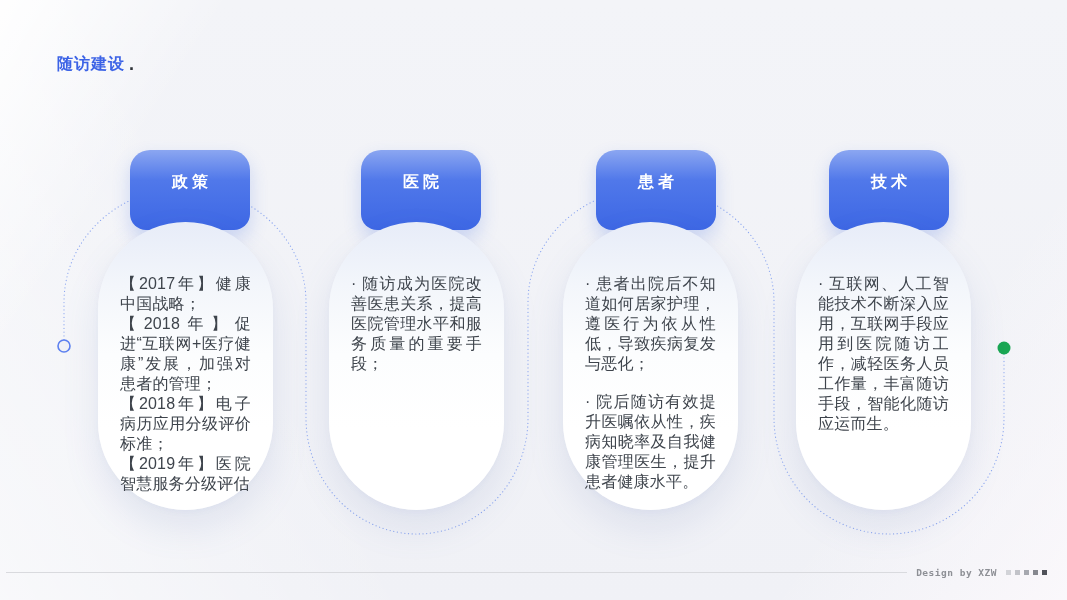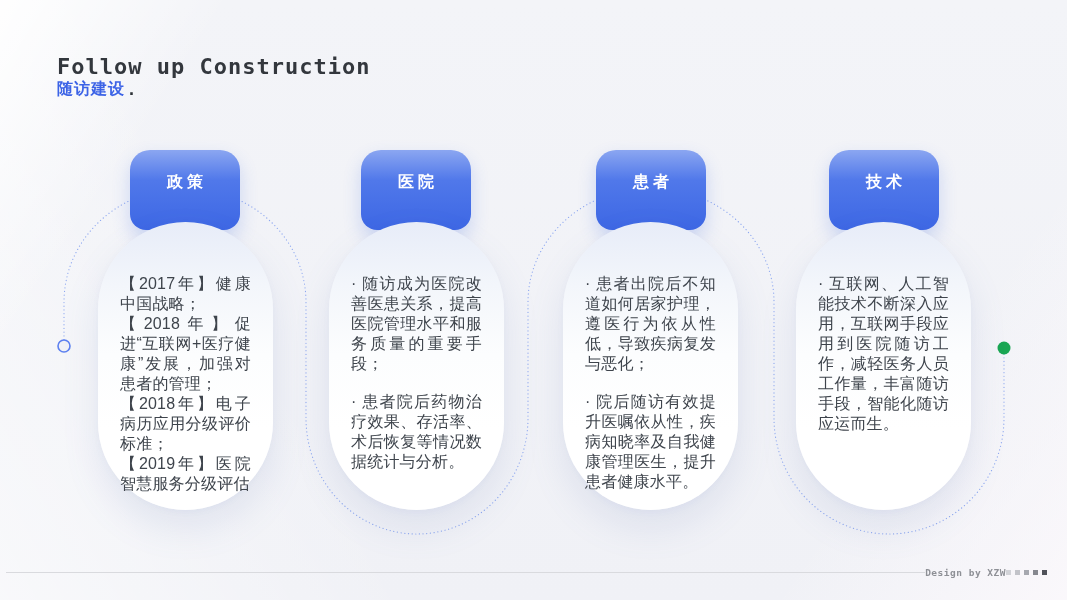--- a/index.html
+++ b/index.html
@@ -43,21 +43,21 @@
     margin-left: 4px;
   }
 
   
   .flow-svg { position: absolute; left: 0; top: 0; z-index: 1; }
 
   
   .badge {
     position: absolute;
     top: 150px;
-    width: 110px;
+    width: 120px;
     height: 80px;
     z-index: 2;
     border-radius: 20px 20px 16px 16px;
     background: linear-gradient(180deg, #8ba6f1 0%, #5078ea 38%, #3d67e4 100%);
     box-shadow: 0 8px 18px rgba(61,103,228,0.22);
     display: flex;
     align-items: center;
     justify-content: center;
     padding-bottom: 16px;
     color: #ffffff;
@@ -94,20 +94,21 @@
 
   
   .footer {
     position: absolute;
     left: 6px;
     right: 20px;
     top: 567px;
     z-index: 6;
     display: flex;
     align-items: center;
+    gap: 9px;
   }
   .footer-line { flex: 1; height: 1px; background: #d9dade; }
   .credit {
     font-family: "DejaVu Sans Mono", "Liberation Mono", monospace;
     font-size: 9.5px;
     font-weight: bold;
     letter-spacing: 0.5px;
     color: #8e9096;
     white-space: nowrap;
   }
@@ -118,21 +119,20 @@
   .sq3 { background: #a6a8af; }
   .sq4 { background: #86888f; }
   .sq5 { background: #50525a; }
 </style>
 </head>
 <body>
 
 <div class="stage">
 
   <div class="header">
-    <div class="title">Follow up Construction</div>
     <div class="subtitle-row">
       <span class="subtitle">随访建设</span>
       <span class="subtitle-dot">.</span>
     </div>
   </div>
 
   <svg class="flow-svg" width="1067" height="600" viewBox="0 0 1067 600">
     <path d="M 64 347 L 64 302
              A 121 114 0 0 1 306 302
              L 306 418
@@ -153,21 +153,20 @@
       <p>【2018年】促进“互联网+医疗健康”发展，加强对患者的管理；</p>
       <p>【2018年】电子病历应用分级评价标准；</p>
       <p>【2019年】医院智慧服务分级评估</p>
     </div>
   </div>
 
   <div class="col col2">
     <div class="badge">医院</div>
     <div class="card">
       <p>· 随访成为医院改善医患关系，提高医院管理水平和服务质量的重要手段；</p>
-      <p>· 患者院后药物治疗效果、存活率、术后恢复等情况数据统计与分析。</p>
     </div>
   </div>
 
   <div class="col col3">
     <div class="badge">患者</div>
     <div class="card">
       <p>· 患者出院后不知道如何居家护理，遵医行为依从性低，导致疾病复发与恶化；</p>
       <p>· 院后随访有效提升医嘱依从性，疾病知晓率及自我健康管理医生，提升患者健康水平。</p>
     </div>
   </div>

